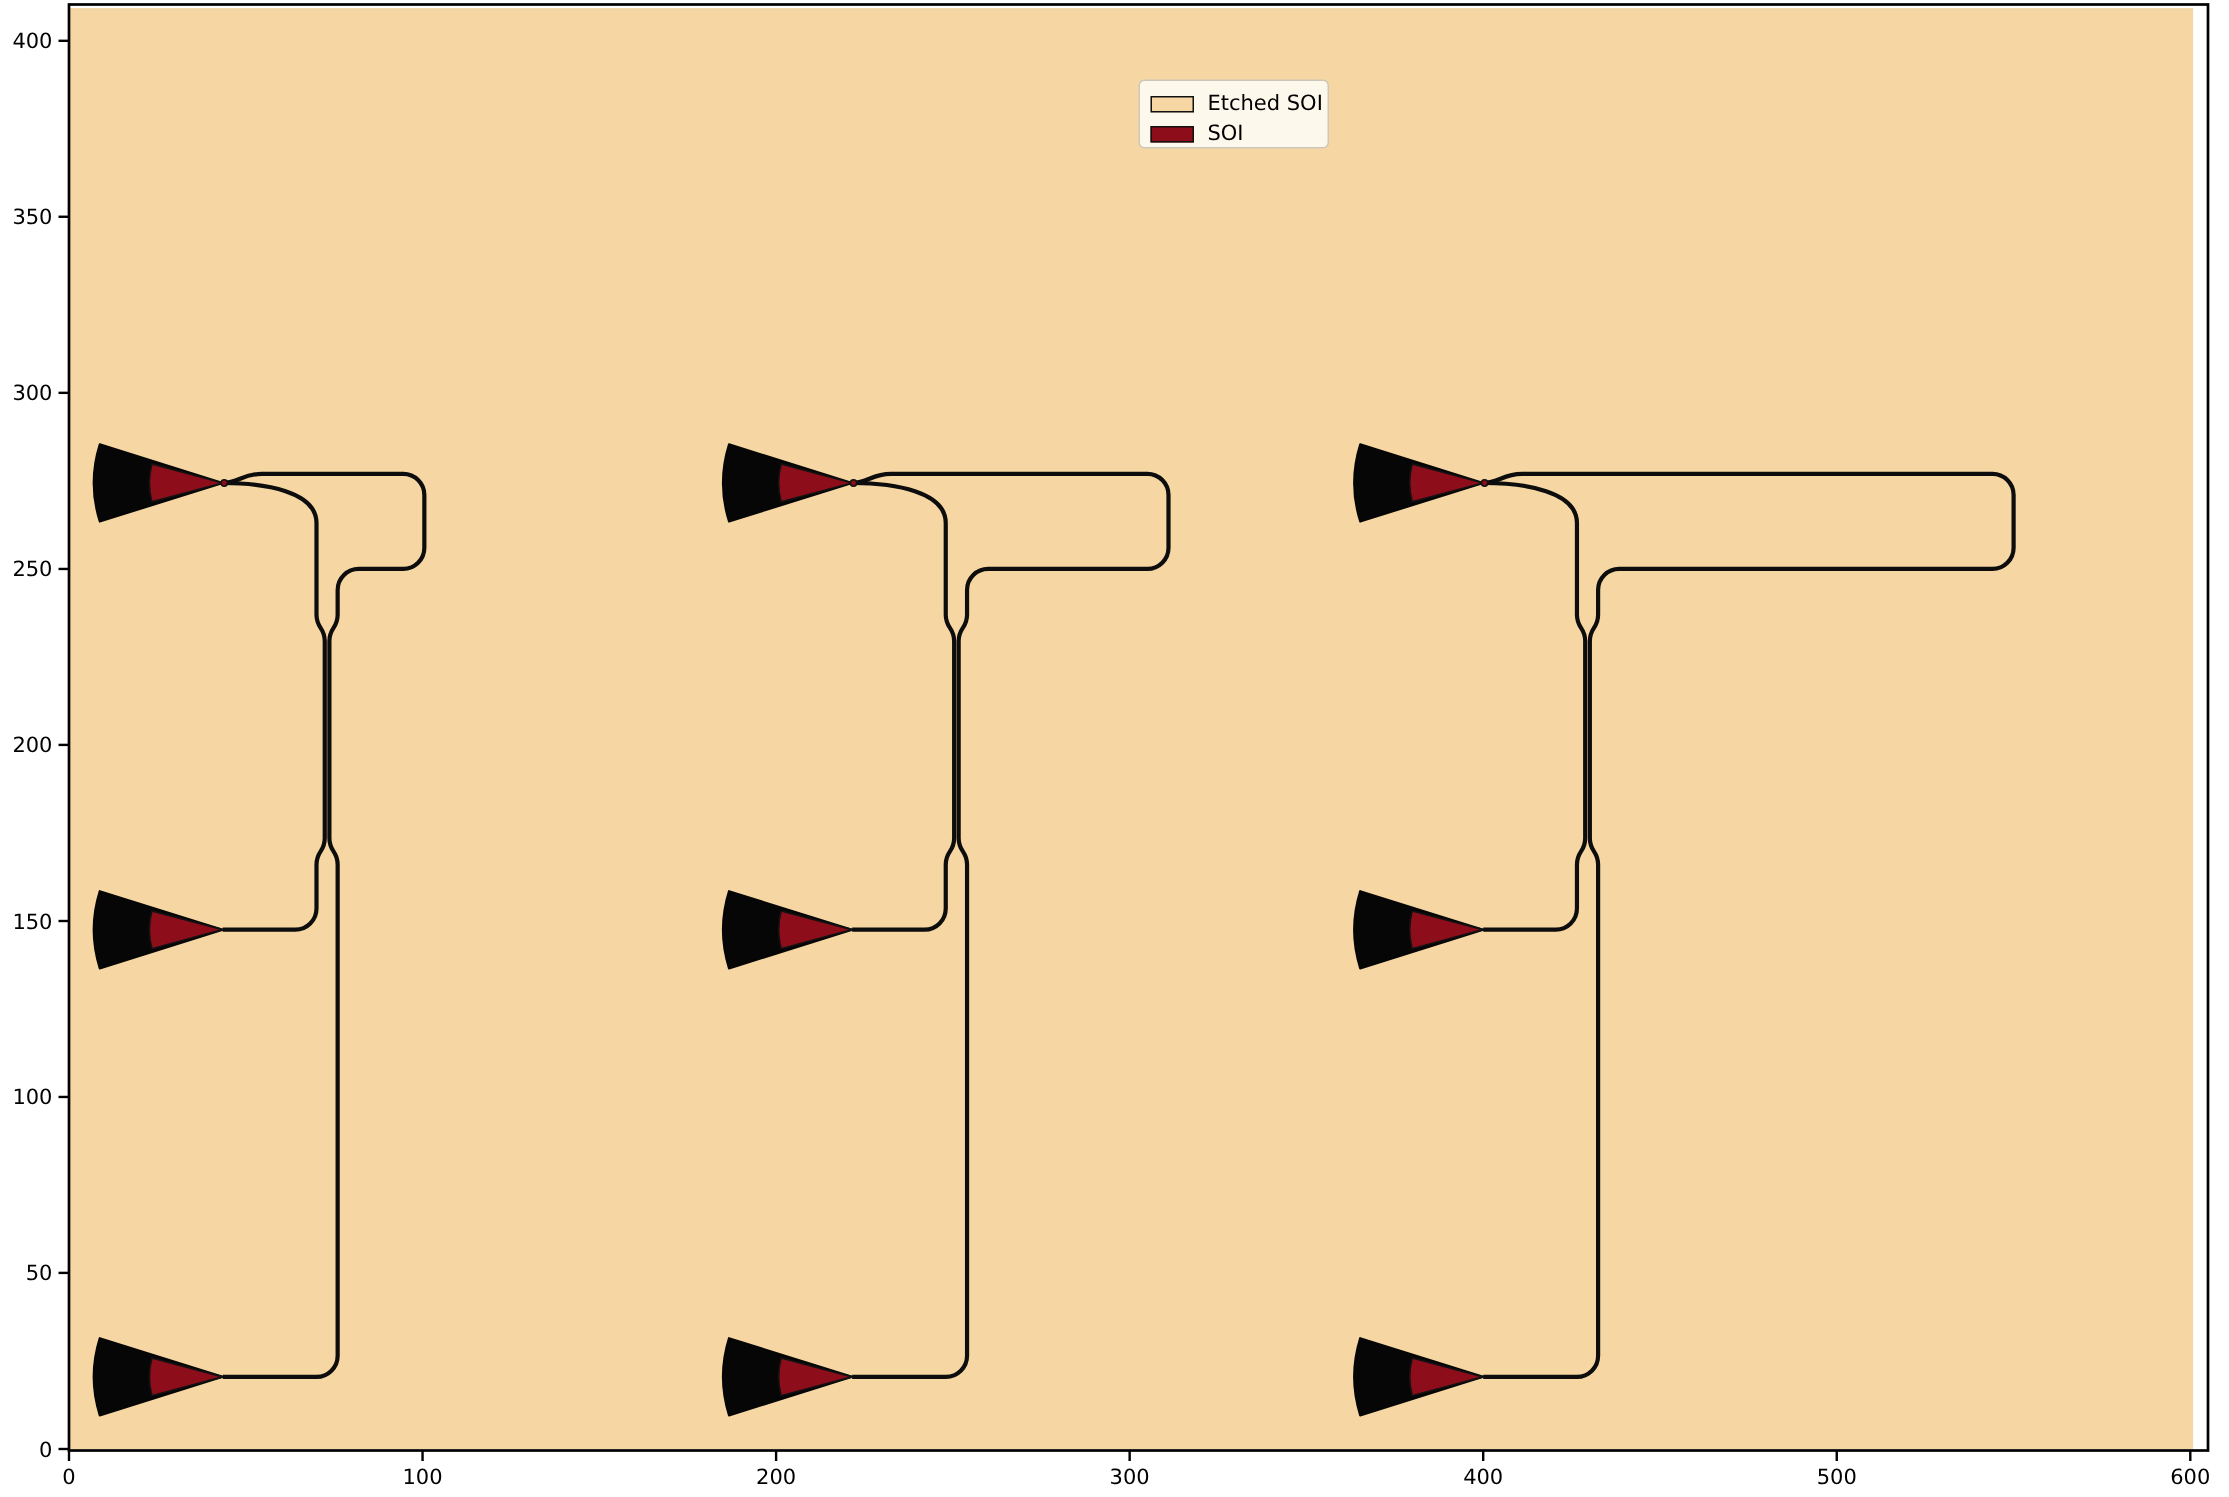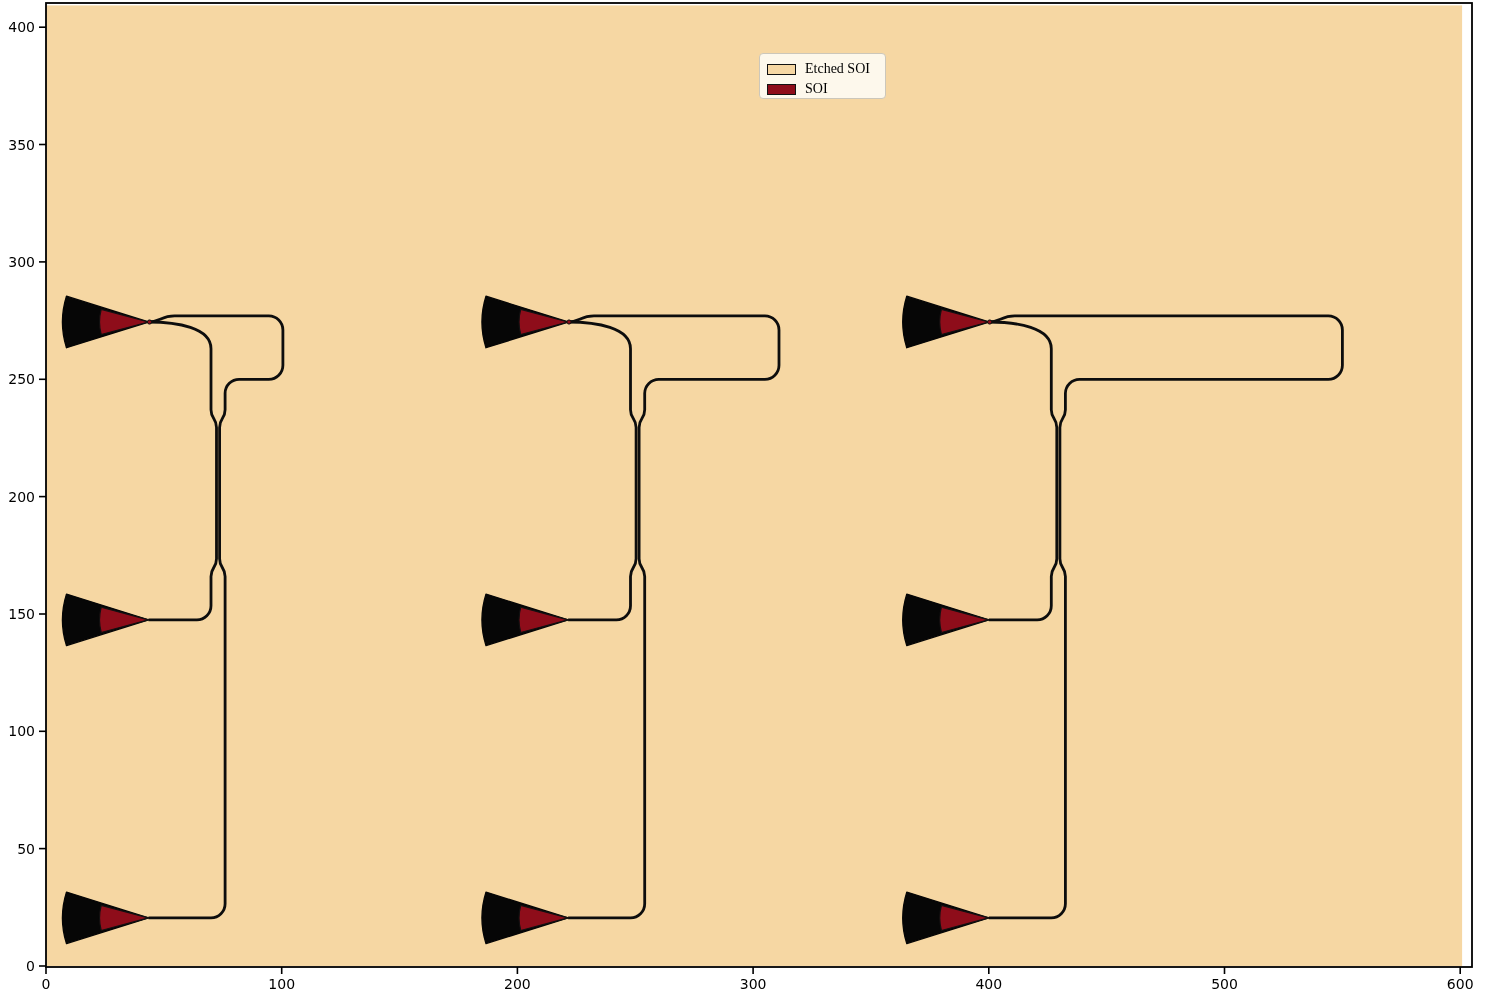--- a/index.html
+++ b/index.html
@@ -17,21 +17,20 @@
     left: 759px;
     top: 53px;
     width: 127px;
     height: 46px;
     box-sizing: border-box;
     background: #fdf8ec;
     border: 1px solid #ccc7ba;
     border-radius: 4px;
     padding: 5px 6px 0 7px;
     z-index: 5;
-    font-family: Liberation Serif, serif;
   }
   .legend-row {
     display: flex;
     align-items: center;
     height: 20px;
     gap: 9px;
   }
   .legend-swatch {
     width: 29px;
     height: 11px;

